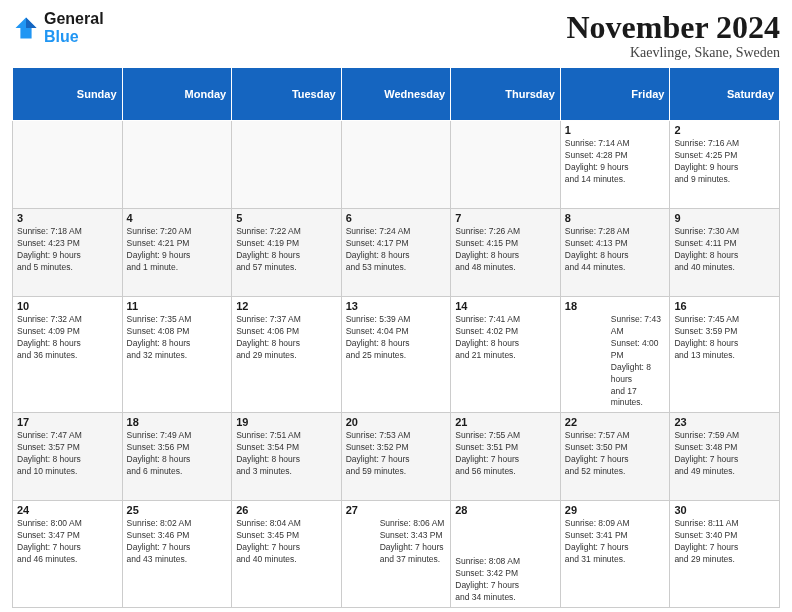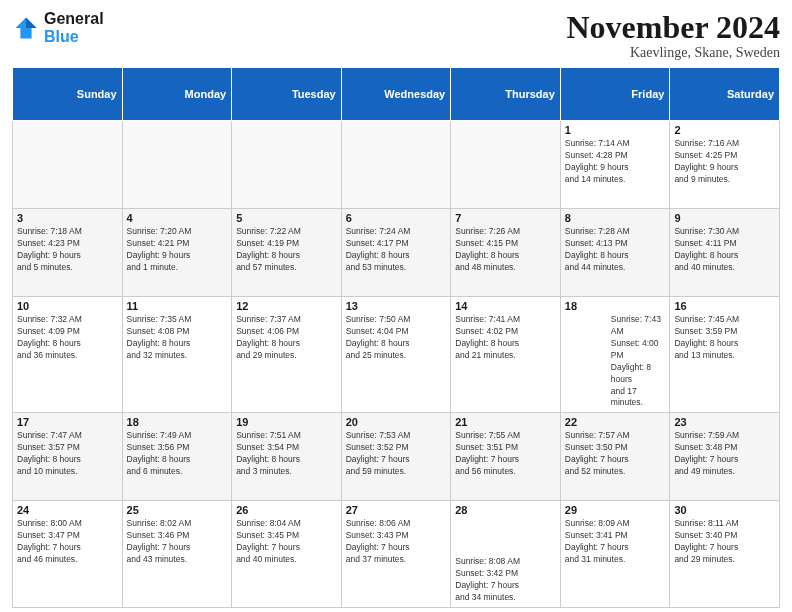--- a/index.html
+++ b/index.html
@@ -212,21 +212,21 @@
           </td>
           <td>
             <div class="day-num">12</div>
             <div class="day-detail" style="white-space: pre-line;">Sunrise: 7:37 AM
 Sunset: 4:06 PM
 Daylight: 8 hours
 and 29 minutes.</div>
           </td>
           <td>
             <div class="day-num">13</div>
-            <div class="day-detail" style="white-space: pre-line;">Sunrise: 7:50 AM
+            <div class="day-detail" style="white-space: pre-line;">Sunrise: 5:39 AM
 Sunset: 4:04 PM
 Daylight: 8 hours
 and 25 minutes.</div>
           </td>
           <td>
             <div class="day-num">14</div>
             <div class="day-detail" style="white-space: pre-line;">Sunrise: 7:41 AM
 Sunset: 4:02 PM
 Daylight: 8 hours
 and 21 minutes.</div>
@@ -314,21 +314,21 @@
           </td>
           <td>
             <div class="day-num">26</div>
             <div class="day-detail" style="white-space: pre-line;">Sunrise: 8:04 AM
 Sunset: 3:45 PM
 Daylight: 7 hours
 and 40 minutes.</div>
           </td>
           <td>
             <div class="day-num">27</div>
-            <div class="day-detail" style="white-space: pre-line;">Sunrise: 8:06 AM
+            <div class="day-detail" style="white-space: pre-line; margin-left: 34px;">Sunrise: 8:06 AM
 Sunset: 3:43 PM
 Daylight: 7 hours
 and 37 minutes.</div>
           </td>
           <td>
             <div class="day-num">28</div>
             <div class="day-detail" style="white-space: pre-line; margin-top: 40px;">Sunrise: 8:08 AM
 Sunset: 3:42 PM
 Daylight: 7 hours
 and 34 minutes.</div>

